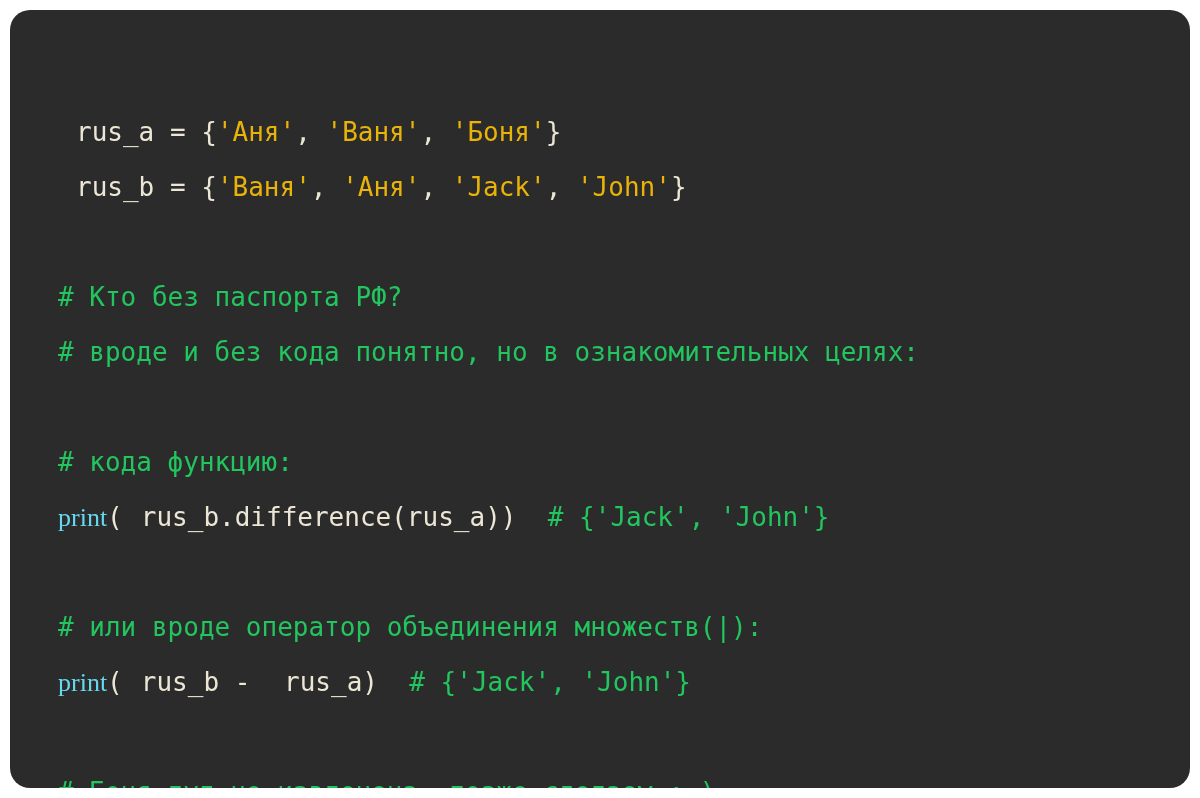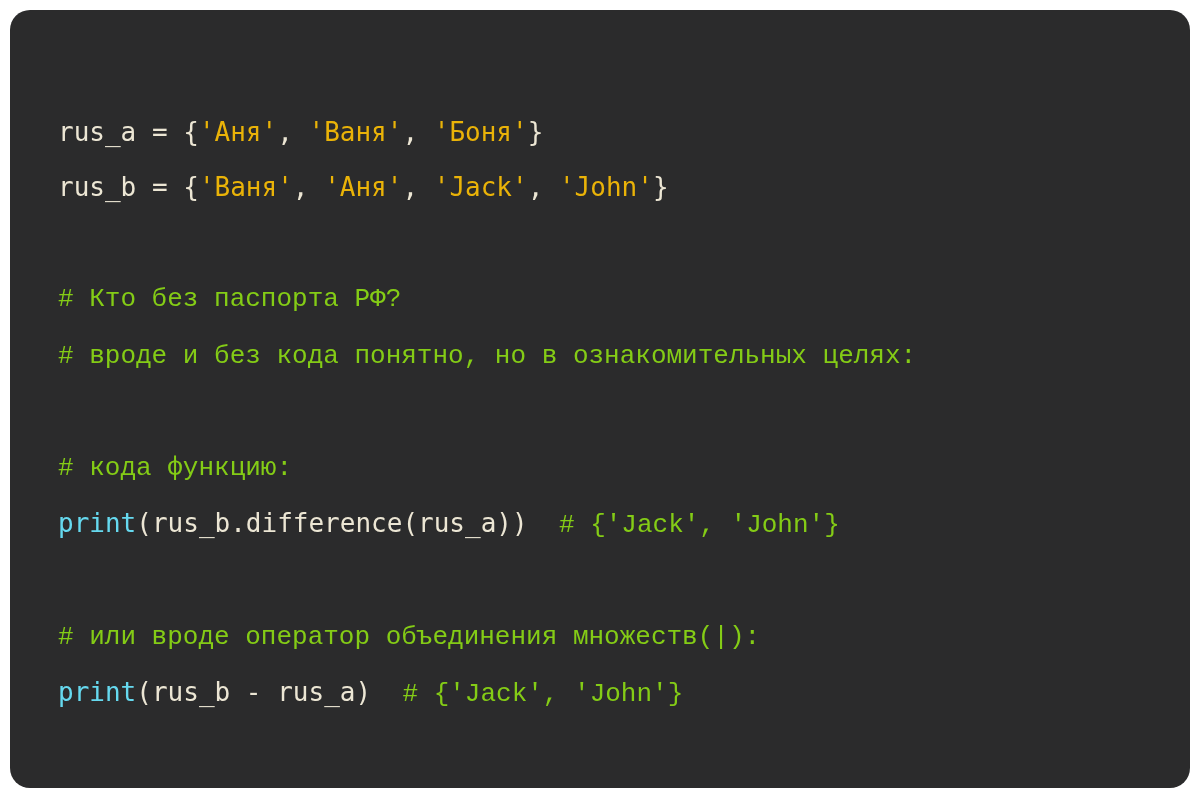--- a/index.html
+++ b/index.html
@@ -18,26 +18,26 @@
     background: #2b2b2c;
     border-radius: 20px;
     padding: 40px 40px 40px 48px;
     font-family: "DejaVu Sans Mono", "Menlo", "Consolas", monospace;
     font-size: 26px;
     line-height: 55px;
     color: #ece6d4;
     white-space: pre;
     overflow: hidden;
   }
-  .tok-ident   { color: #ece6d4; }
+  .tok-ident   { color: #ece6d4; margin-left: 18px; }
   .tok-op      { color: #ece6d4; }
   .tok-punct   { color: #ece6d4; }
   .tok-string  { color: #eab308; }
-  .tok-comment { color: #84cc16; font-family: Liberation Mono, monospace; }
-  .tok-builtin { color: #66d9ef; }
+  .tok-comment { color: #22c55e; }
+  .tok-builtin { color: #66d9ef; font-family: Liberation Serif, serif; }
 </style>
 </head>
 <body>
 
 <div class="code-block">
 <span><span class="tok-ident">rus_a</span><span class="tok-op"> = </span><span class="tok-punct">{</span><span class="tok-string">'Аня'</span><span class="tok-punct">, </span><span class="tok-string">'Ваня'</span><span class="tok-punct">, </span><span class="tok-string">'Боня'</span><span class="tok-punct">}</span></span>
 <span><span class="tok-ident">rus_b</span><span class="tok-op"> = </span><span class="tok-punct">{</span><span class="tok-string">'Ваня'</span><span class="tok-punct">, </span><span class="tok-string">'Аня'</span><span class="tok-punct">, </span><span class="tok-string">'Jack'</span><span class="tok-punct">, </span><span class="tok-string">'John'</span><span class="tok-punct">}</span></span>
 
 <span class="tok-comment"># Кто без паспорта РФ?</span>
 <span class="tok-comment"># вроде и без кода понятно, но в ознакомительных целях:</span>

